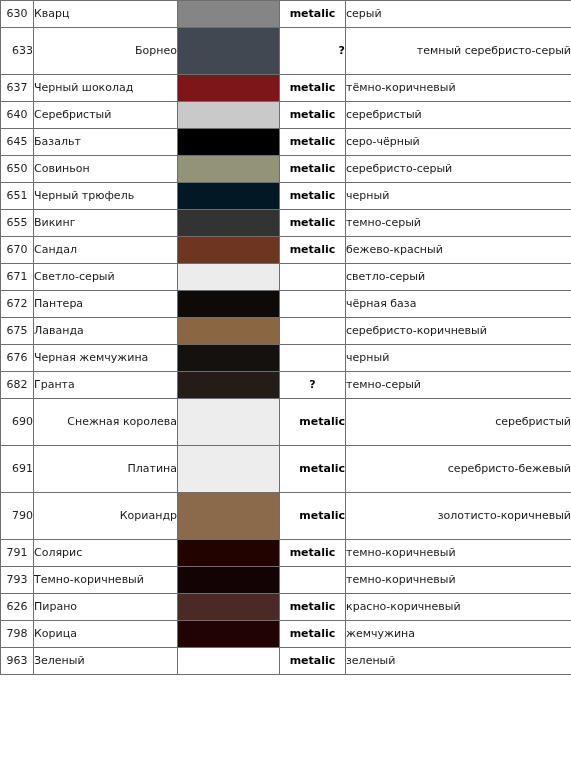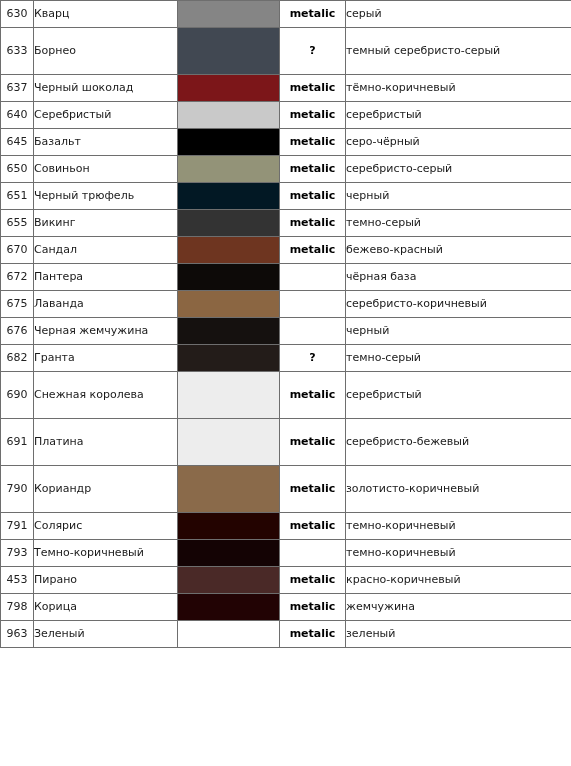--- a/index.html
+++ b/index.html
@@ -61,21 +61,21 @@
     font-size: 11px;
     color: #000000;
     padding: 2px 1px;
   }
   td.desc {
     text-align: left;
     padding: 2px 0 2px 7px;
     color: #1a1a1a;
   }
   tr.r-normal td { height: 26px; }
-  tr.r-tall   td { height: 46px; }
+  tr.r-tall   td { height: 46px; text-align: right; }
   tr.r-xtall  td { height: 63px; }
 </style>
 </head>
 <body>
 
 <table id="color-table">
   <colgroup>
     <col class="c-code">
     <col class="c-name">
     <col class="c-swatch">
@@ -158,20 +158,29 @@
       <tr class="r-normal">
         <td class="code">670</td>
         <td class="name">Сандал</td>
         <td class="swatch">
           <span class="chip" style="background-color: rgb(110, 53, 32);"></span>
         </td>
         <td class="metalic">metalic</td>
         <td class="desc">бежево-красный</td>
       </tr>
       <tr class="r-normal">
+        <td class="code">671</td>
+        <td class="name">Светло-серый</td>
+        <td class="swatch">
+          <span class="chip" style="background-color: rgb(236, 236, 236);"></span>
+        </td>
+        <td class="metalic"></td>
+        <td class="desc">светло-серый</td>
+      </tr>
+      <tr class="r-normal">
         <td class="code">672</td>
         <td class="name">Пантера</td>
         <td class="swatch">
           <span class="chip" style="background-color: rgb(13, 10, 8);"></span>
         </td>
         <td class="metalic"></td>
         <td class="desc">чёрная база</td>
       </tr>
       <tr class="r-normal">
         <td class="code">675</td>
@@ -239,21 +248,21 @@
       <tr class="r-normal">
         <td class="code">793</td>
         <td class="name">Темно-коричневый</td>
         <td class="swatch">
           <span class="chip" style="background-color: rgb(20, 3, 4);"></span>
         </td>
         <td class="metalic"></td>
         <td class="desc">темно-коричневый</td>
       </tr>
       <tr class="r-normal">
-        <td class="code">453</td>
+        <td class="code">626</td>
         <td class="name">Пирано</td>
         <td class="swatch">
           <span class="chip" style="background-color: rgb(74, 41, 39);"></span>
         </td>
         <td class="metalic">metalic</td>
         <td class="desc">красно-коричневый</td>
       </tr>
       <tr class="r-normal">
         <td class="code">798</td>
         <td class="name">Корица</td>

